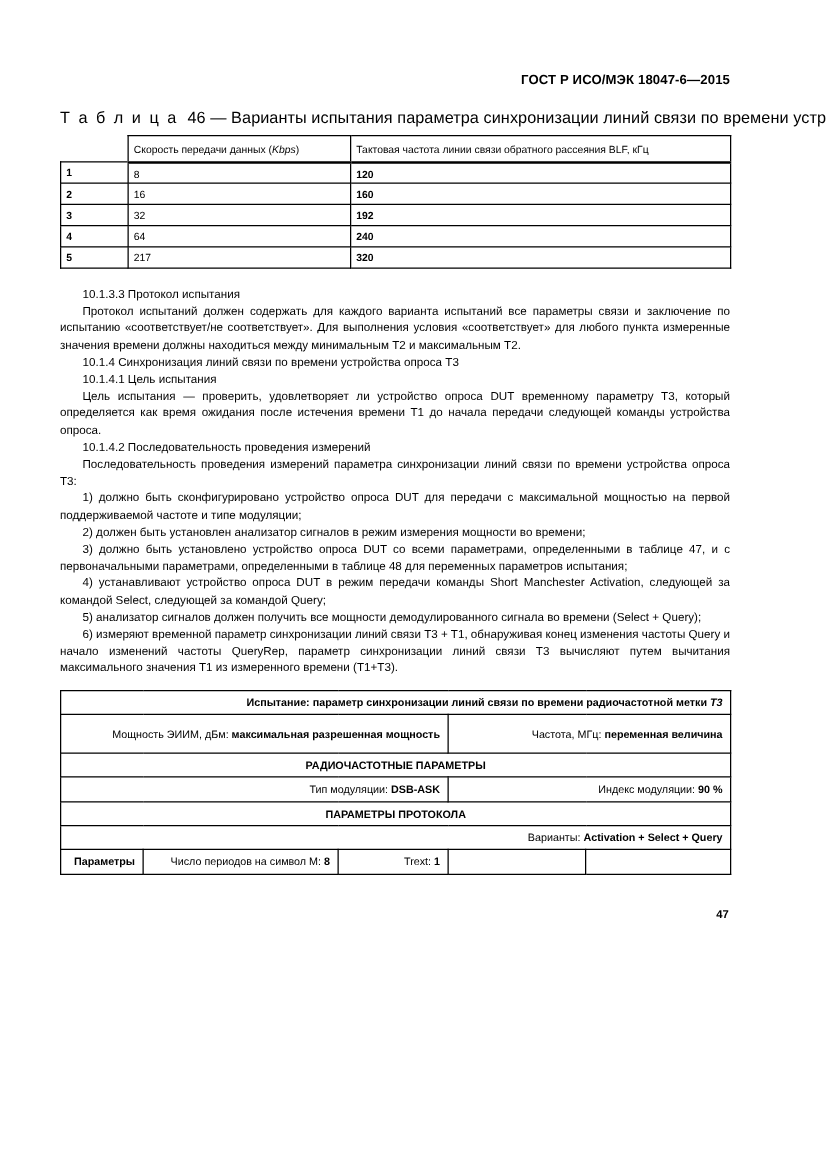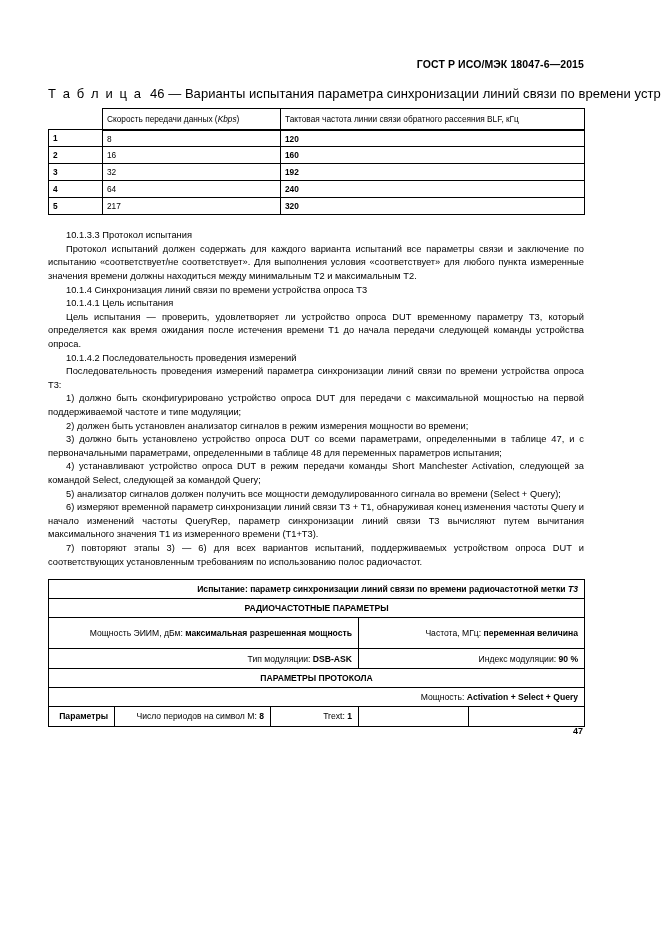--- a/index.html
+++ b/index.html
@@ -234,54 +234,53 @@
       <p class="para sub-head">10.1.4.1 Цель испытания</p>
       <p class="para indent">Цель испытания — проверить, удовлетворяет ли устройство опроса DUT временному параметру T3, который определяется как время ожидания после истечения времени T1 до начала передачи следующей команды устройства опроса.</p>
       <p class="para sub-head">10.1.4.2 Последовательность проведения измерений</p>
       <p class="para indent">Последовательность проведения измерений параметра синхронизации линий связи по времени устройства опроса T3:</p>
       <p class="para indent">1) должно быть сконфигурировано устройство опроса DUT для передачи с максимальной мощностью на первой поддерживаемой частоте и типе модуляции;</p>
       <p class="para indent">2) должен быть установлен анализатор сигналов в режим измерения мощности во времени;</p>
       <p class="para indent">3) должно быть установлено устройство опроса DUT со всеми параметрами, определенными в таблице 47, и с первоначальными параметрами, определенными в таблице 48 для переменных параметров испытания;</p>
       <p class="para indent">4) устанавливают устройство опроса DUT в режим передачи команды Short Manchester Activation, следующей за командой Select, следующей за командой Query;</p>
       <p class="para indent">5) анализатор сигналов должен получить все мощности демодулированного сигнала во времени (Select + Query);</p>
       <p class="para indent">6) измеряют временной параметр синхронизации линий связи T3 + T1, обнаруживая конец изменения частоты Query и начало изменений частоты QueryRep, параметр синхронизации линий связи T3 вычисляют путем вычитания максимального значения T1 из измеренного времени (T1+T3).</p>
-      <p class="para indent">7) повторяют этапы 3) — 6) для всех вариантов испытаний, поддерживаемых устройством опроса DUT и соответствующих установленным требованиям по использованию полос радиочастот.</p>
     </div>
 
     <div class="spacer-10"></div>
 
 
     <table class="t47">
       <colgroup>
           <col class="k1">
           <col class="k2">
           <col class="k3">
           <col class="k4">
           <col class="k5">
         </colgroup>
       <tbody>
         <tr>
           <td class="fullrow" colspan="5"><span class="bold">Испытание: параметр синхронизации линий связи по времени радиочастотной метки </span><span class="bold ital">T3</span></td>
         </tr>
         <tr>
-          <td class="section" colspan="5">РАДИОЧАСТОТНЫЕ ПАРАМЕТРЫ</td>
-        </tr>
-        <tr>
           <td class="tall" colspan="3"><span>Мощность ЭИИМ, дБм: </span><span class="bold">максимальная разрешенная мощность</span></td>
           <td class="tall" colspan="2"><span>Частота, МГц: </span><span class="bold">переменная величина</span></td>
         </tr>
         <tr>
+          <td class="section" colspan="5">РАДИОЧАСТОТНЫЕ ПАРАМЕТРЫ</td>
+        </tr>
+        <tr>
           <td class="empty" colspan="3"><span>Тип модуляции: </span><span class="bold">DSB-ASK</span></td>
           <td class="empty" colspan="2"><span>Индекс модуляции: </span><span class="bold">90 %</span></td>
         </tr>
         <tr>
           <td class="section" colspan="5">ПАРАМЕТРЫ ПРОТОКОЛА</td>
         </tr>
         <tr>
-          <td class="fullrow" colspan="5"><span>Мощность: </span><span class="bold">Activation + Select + Query</span></td>
+          <td class="fullrow" colspan="5"><span>Варианты: </span><span class="bold">Activation + Select + Query</span></td>
         </tr>
         <tr>
           <td class="lbl">Параметры</td>
           <td><span>Число периодов на символ M: </span><span class="bold">8</span></td>
           <td><span>Trext: </span><span class="bold">1</span></td>
           <td></td>
           <td></td>
         </tr>
       </tbody>
     </table>

